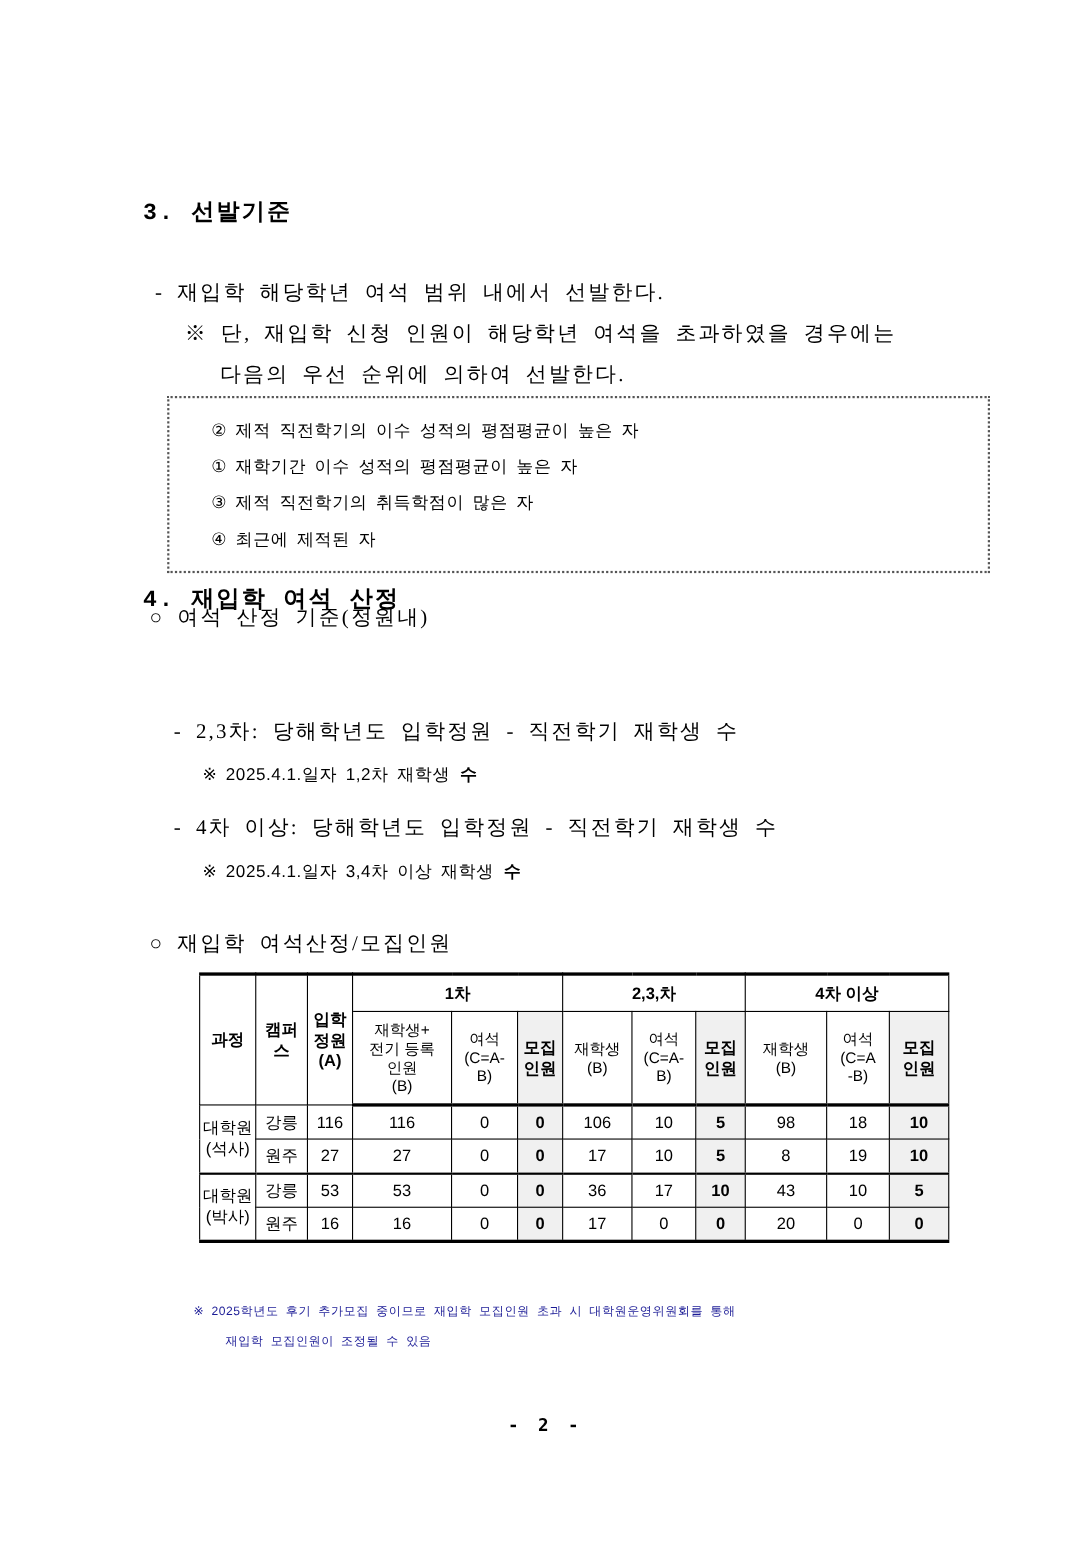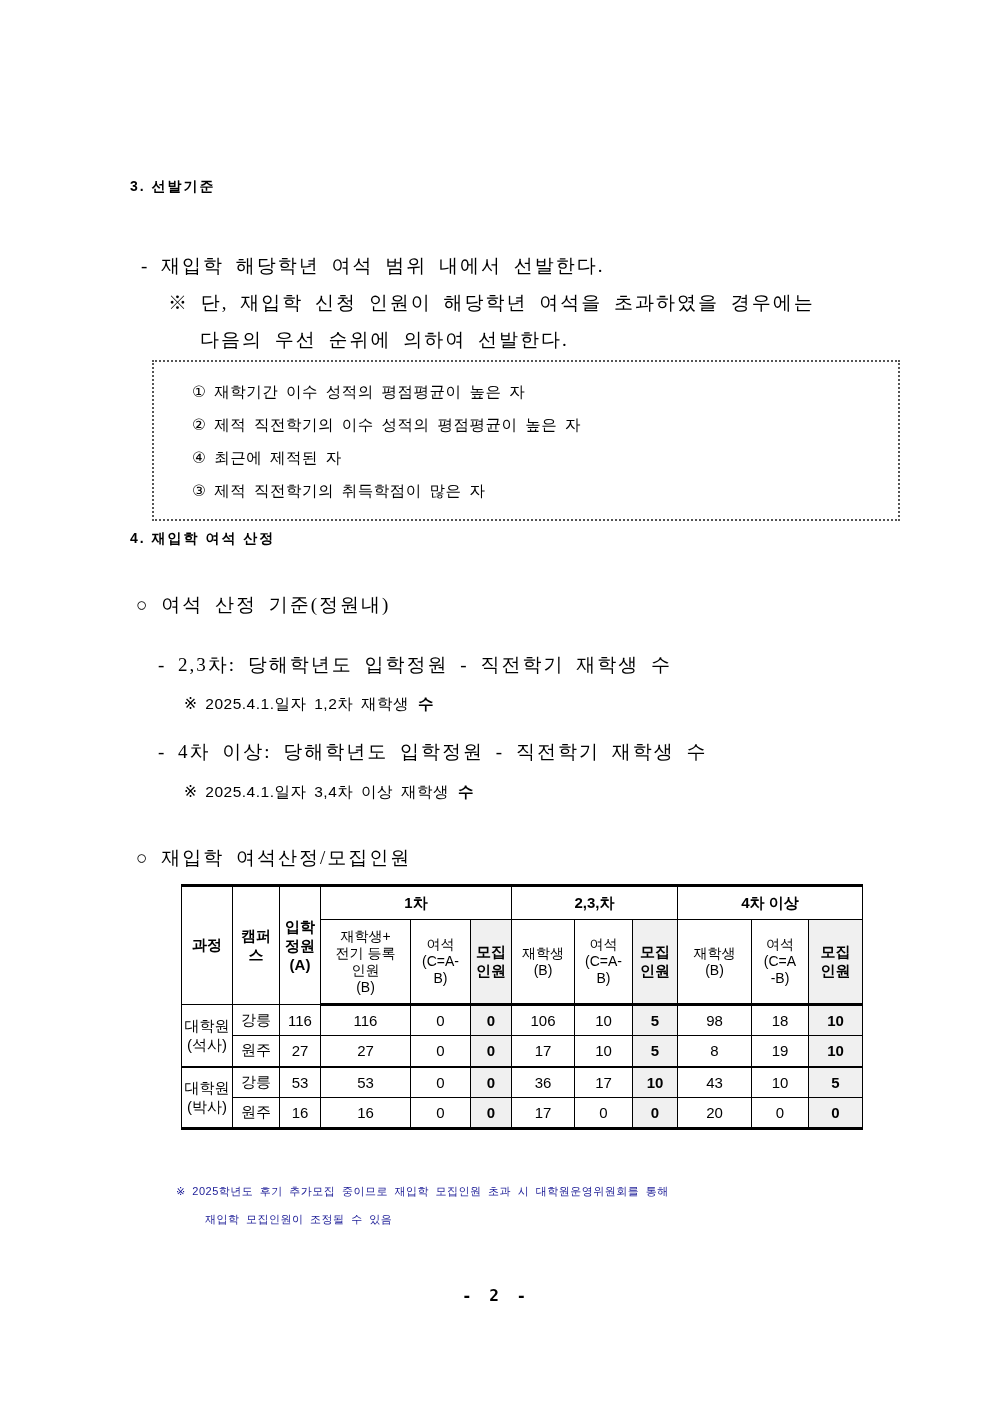--- a/index.html
+++ b/index.html
@@ -8,24 +8,24 @@
     position: relative;
     width: 992px;
     height: 1403px;
     background: #ffffff;
     font-family: "Liberation Serif", "DejaVu Serif", serif;
     color: #000000;
     overflow: hidden;
   }
   .abs { position: absolute; }
   .serif-head {
-    font-size: 14px;
+    font-size: 21px;
     font-weight: bold;
     letter-spacing: 2px;
-    font-family: Liberation Sans, sans-serif;
+    font-family: Liberation Mono, monospace;
   }
   .serif-line {
     font-size: 19px;
     letter-spacing: 2px;
     word-spacing: 5px;
     font-family: "Liberation Serif", "DejaVu Serif", serif;
     white-space: nowrap;
   }
   .sans { font-family: "Liberation Sans", "DejaVu Sans", sans-serif; }
   .small-note {
@@ -100,29 +100,29 @@
   <div class="abs serif-head" style="left:130px; top:178px;">3. 선발기준</div>
 
 
   <div class="abs serif-line" style="left:141px; top:253px;">- 재입학 해당학년 여석 범위 내에서 선발한다.</div>
 
   <div class="abs serif-line" style="left:168px; top:290px;">※ 단, 재입학 신청 인원이 해당학년 여석을 초과하였을 경우에는</div>
 
   <div class="abs serif-line" style="left:200px; top:327px;">다음의 우선 순위에 의하여 선발한다.</div>
 
   <div class="abs dotted-box sans" style="left:152px; top:360px;">
+    <div class="box-item">② 제적 직전학기의 이수 성적의 평점평균이 높은 자</div>
     <div class="box-item">① 재학기간 이수 성적의 평점평균이 높은 자</div>
-    <div class="box-item">② 제적 직전학기의 이수 성적의 평점평균이 높은 자</div>
+    <div class="box-item">③ 제적 직전학기의 취득학점이 많은 자</div>
     <div class="box-item">④ 최근에 제적된 자</div>
-    <div class="box-item">③ 제적 직전학기의 취득학점이 많은 자</div>
   </div>
 
   <div class="abs serif-head" style="left:130px; top:530px;">4. 재입학 여석 산정</div>
 
-  <div class="abs serif-line" style="left:136px; top:592px;">○ 여석 산정 기준(정원내)</div>
+  <div class="abs serif-line" style="left:136px; top:548px;">○ 여석 산정 기준(정원내)</div>
 
 
   <div class="abs serif-line" style="left:158px; top:652px;">- 2,3차: 당해학년도 입학정원 - 직전학기 재학생 수</div>
 
   <div class="abs sans small-note" style="left:184px; top:694px;">
     <span>※ 2025.4.1.일자 1,2차 재학생</span><span class="bold-su">수</span>
   </div>
 
   <div class="abs serif-line" style="left:158px; top:739px;">- 4차 이상: 당해학년도 입학정원 - 직전학기 재학생 수</div>
 

